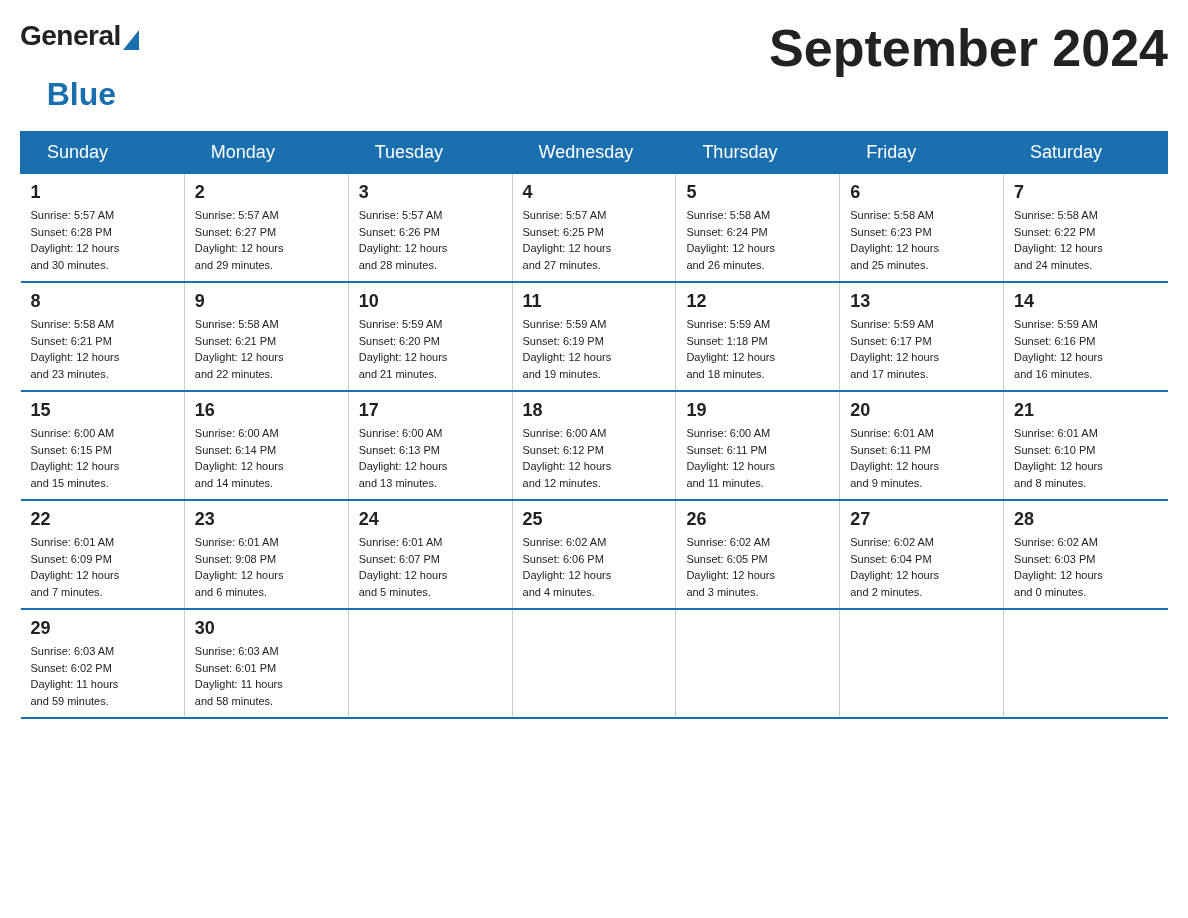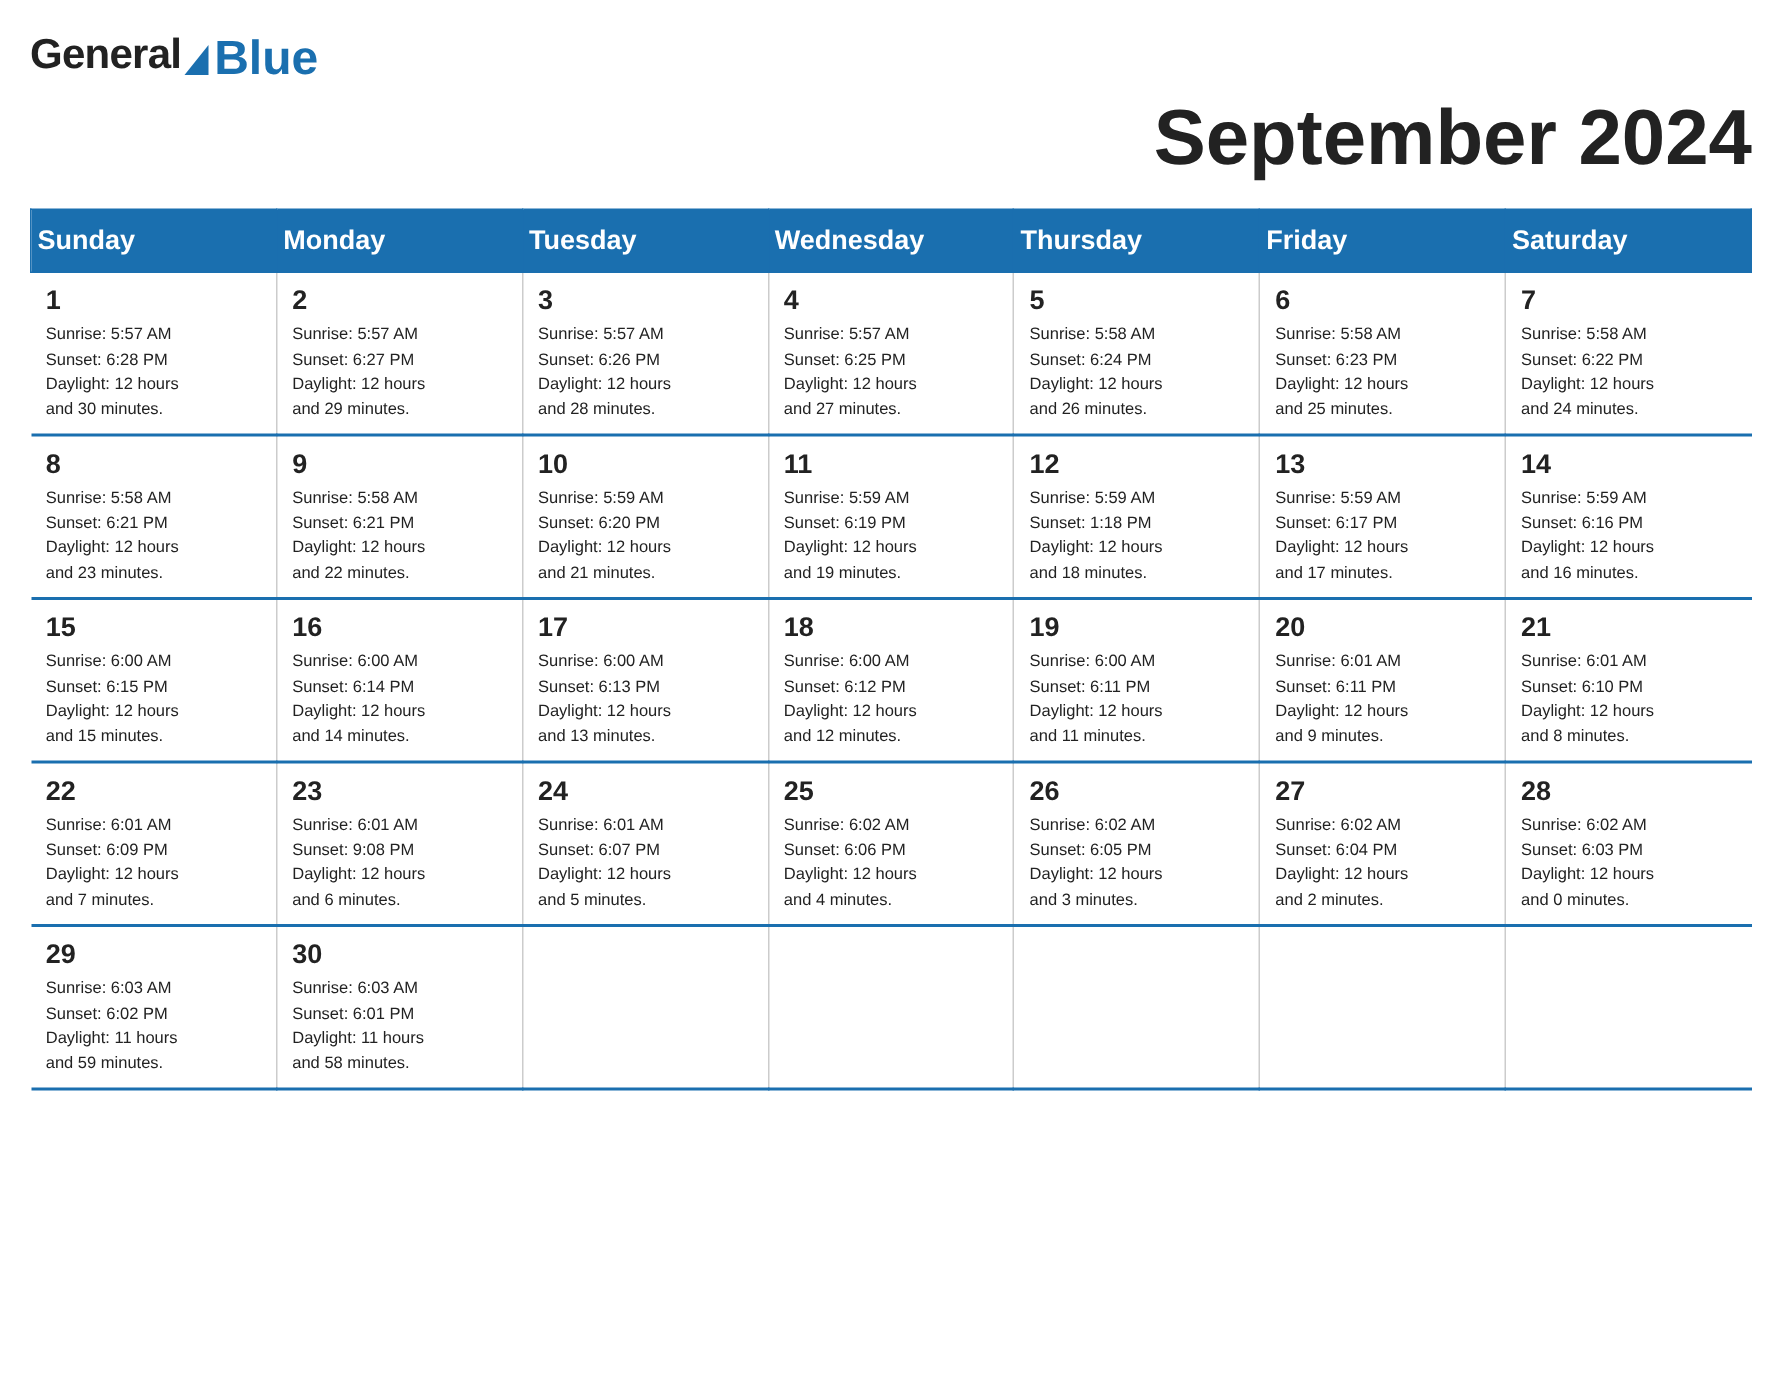--- a/index.html
+++ b/index.html
@@ -11,22 +11,23 @@
       min-height: 918px;
     }
     .header-area {
       display: flex;
       justify-content: space-between;
       align-items: flex-start;
       margin-bottom: 18px;
     }
     .logo-area {
       display: flex;
-      flex-direction: row;
-      align-items: flex-start;
+      flex-direction: column;
+      align-items: center;
+      gap: 24px;
     }
     .logo-text {
       display: flex;
       align-items: center;
     }
     .logo-general {
       font-size: 28px;
       font-weight: bold;
       color: #222;
       letter-spacing: -0.5px;
@@ -47,39 +48,38 @@
       margin-left: 2px;
     }
     .title-area {
       text-align: right;
     }
     .month-title {
       font-size: 52px;
       font-weight: bold;
       color: #222;
       line-height: 1.1;
-      margin-top: 44px;
     }
     .location-subtitle {
       font-size: 22px;
       color: #444;
       margin-top: 4px;
     }
     table {
       width: 100%;
       border-collapse: collapse;
     }
     thead tr {
       background-color: #1a6faf;
       color: #fff;
     }
     thead th {
-      padding: 10px 4px;
+      padding: 10px 26px;
       font-size: 18px;
-      font-weight: bold;
+      font-weight: normal;
       text-align: left;
       border: 1px solid #1a6faf;
     }
     tbody tr {
       border-bottom: 2px solid #1a6faf;
     }
     tbody td {
       padding: 8px 10px;
       vertical-align: top;
       font-size: 14px;

